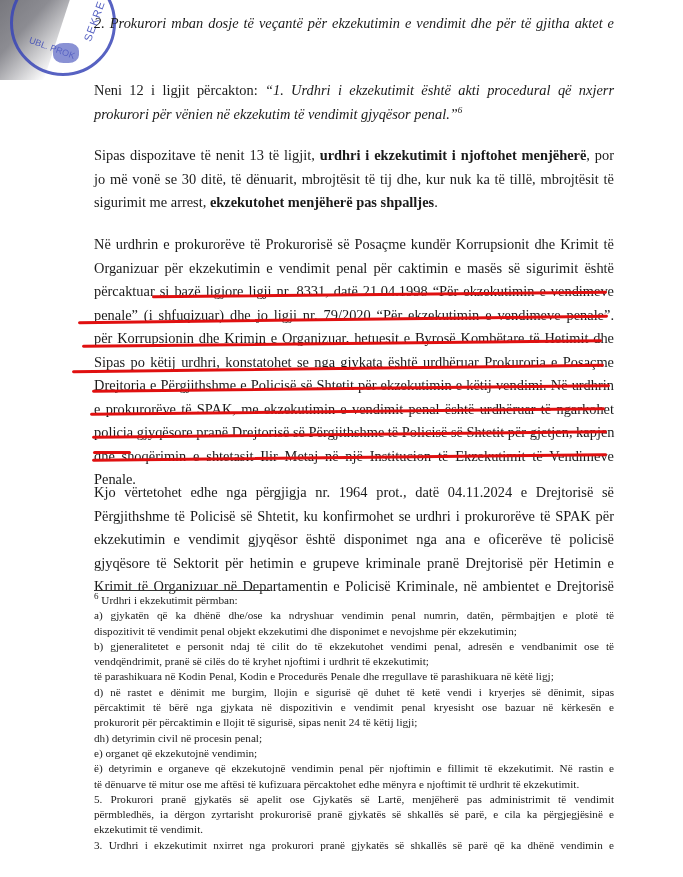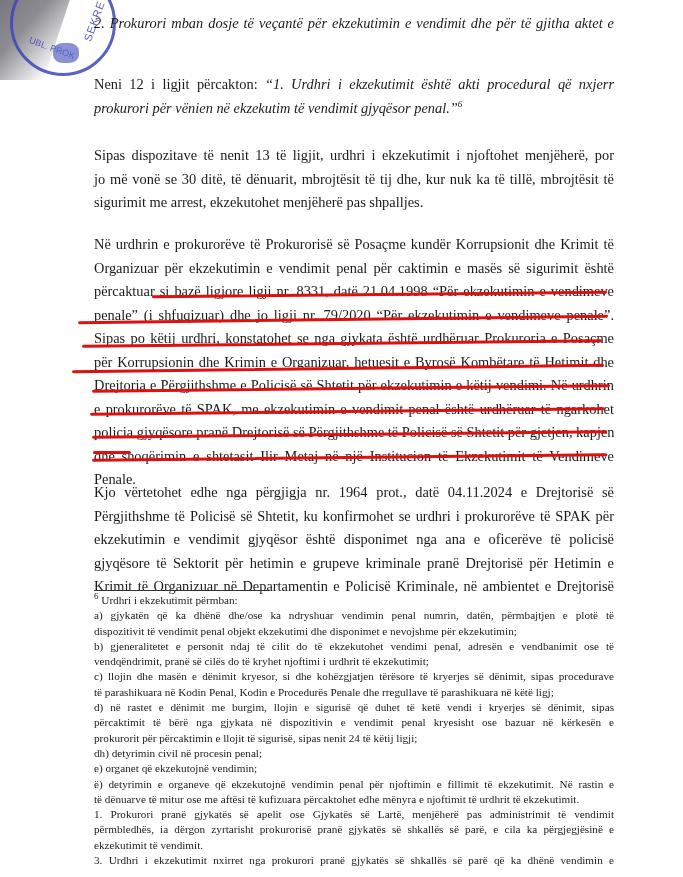--- a/index.html
+++ b/index.html
@@ -22,21 +22,21 @@
     opacity:0.85;
   }
   .stamp .t1 { position:absolute; left:60px; top:42px; transform:rotate(-70deg); letter-spacing:1px; }
   .stamp .t2 { position:absolute; left:15px; top:70px; transform:rotate(20deg); font-size:9px; }
   .stamp .blot { position:absolute; left:40px; top:70px; width:26px; height:20px; background:#3a47b8; border-radius:40%; opacity:.7; }
 
   .txt { position:absolute; left:94px; width:520px; font-size:14.4px; line-height:23.5px; text-align:justify; }
   .txt .ln { display:block; white-space:nowrap; text-align-last:justify; }
   .txt .last { text-align-last:left; }
   .it { font-style:italic; }
-  b { font-weight:normal; }
+  b { font-weight:bold; }
   sup { font-size:9px; line-height:0; }
 
   .redline { position:absolute; height:2.5px; background:#e01010; border-radius:2px; }
 
   .fn-rule { position:absolute; left:94px; top:590px; width:176px; height:1px; background:#333; }
   .fn { position:absolute; left:94px; width:520px; font-size:11.2px; line-height:15.3px; }
   .fn .ln { display:block; white-space:nowrap; text-align:justify; text-align-last:justify; }
   .fn .last { text-align-last:left; }
 </style>
 </head>
@@ -48,38 +48,38 @@
   <div class="stamp">
     <span class="t1">SEKRE</span>
     <span class="t2">UBL. PROK</span>
     <span class="blot"></span>
   </div>
 
   <div class="txt it" style="top:12px;">
     <span class="ln">2. Prokurori mban dosje të veçantë për ekzekutimin e vendimit dhe për të gjitha aktet e</span>
   </div>
 
-  <div class="txt" style="top:73px;">
+  <div class="txt" style="top:79px;">
     <span class="ln"><span>Neni 12 i ligjit përcakton: </span><span class="it">“1. Urdhri i ekzekutimit është akti procedural që nxjerr</span></span>
     <span class="ln last it"><span>prokurori për vënien në ekzekutim të vendimit gjyqësor penal.”</span><sup>6</sup></span>
   </div>
 
   <div class="txt" style="top:144px;">
     <span class="ln"><span>Sipas dispozitave të nenit 13 të ligjit, </span><b>urdhri i ekzekutimit i njoftohet menjëherë</b><span>, por</span></span>
     <span class="ln">jo më vonë se 30 ditë, të dënuarit, mbrojtësit të tij dhe, kur nuk ka të tillë, mbrojtësit të</span>
     <span class="ln last"><span>sigurimit me arrest, </span><b>ekzekutohet menjëherë pas shpalljes</b><span>.</span></span>
   </div>
 
   <div class="txt" style="top:233px;">
     <span class="ln">Në urdhrin e prokurorëve të Prokurorisë së Posaçme kundër Korrupsionit dhe Krimit të</span>
     <span class="ln">Organizuar për ekzekutimin e vendimit penal për caktimin e masës së sigurimit është</span>
     <span class="ln">përcaktuar si bazë ligjore ligji nr. 8331, datë 21.04.1998 “Për ekzekutimin e vendimeve</span>
     <span class="ln">penale” (i shfuqizuar) dhe jo ligji nr. 79/2020 “Për ekzekutimin e vendimeve penale”.</span>
+    <span class="ln">për Korrupsionin dhe Krimin e Organizuar, hetuesit e Byrosë Kombëtare të Hetimit dhe</span>
     <span class="ln">Sipas po këtij urdhri, konstatohet se nga gjykata është urdhëruar Prokuroria e Posaçme</span>
-    <span class="ln">për Korrupsionin dhe Krimin e Organizuar, hetuesit e Byrosë Kombëtare të Hetimit dhe</span>
     <span class="ln">Drejtoria e Përgjithshme e Policisë së Shtetit për ekzekutimin e këtij vendimi. Në urdhrin</span>
     <span class="ln">e prokurorëve të SPAK, me ekzekutimin e vendimit penal është urdhëruar të ngarkohet</span>
     <span class="ln">policia gjyqësore pranë Drejtorisë së Përgjithshme të Policisë së Shtetit për gjetjen, kapjen</span>
     <span class="ln">dhe shoqërimin e shtetasit Ilir Metaj në një Institucion të Ekzekutimit të Vendimeve</span>
     <span class="ln last">Penale.</span>
   </div>
 
   <div class="redline" style="left:152px;top:293px;width:455px;transform:rotate(-0.6deg);"></div>
   <div class="redline" style="left:78px;top:318px;width:530px;transform:rotate(-0.7deg);"></div>
   <div class="redline" style="left:82px;top:342px;width:520px;transform:rotate(-0.6deg);"></div>
@@ -104,29 +104,28 @@
   </div>
 
   <div class="fn-rule"></div>
 
   <div class="fn" style="top:593px;">
     <span class="ln last"><sup>6</sup><span> Urdhri i ekzekutimit përmban:</span></span>
     <span class="ln">a) gjykatën që ka dhënë dhe/ose ka ndryshuar vendimin penal numrin, datën, përmbajtjen e plotë të</span>
     <span class="ln last">dispozitivit të vendimit penal objekt ekzekutimi dhe disponimet e nevojshme për ekzekutimin;</span>
     <span class="ln">b) gjeneralitetet e personit ndaj të cilit do të ekzekutohet vendimi penal, adresën e vendbanimit ose të</span>
     <span class="ln last">vendqëndrimit, pranë së cilës do të kryhet njoftimi i urdhrit të ekzekutimit;</span>
-    <span class="ln">c) llojin dhe masën e dënimit kryesor, si dhe kohëzgjatjen tërësore të kryerjes së dënimit, sipas procedurave</span>
     <span class="ln last">të parashikuara në Kodin Penal, Kodin e Procedurës Penale dhe rregullave të parashikuara në këtë ligj;</span>
     <span class="ln">d) në rastet e dënimit me burgim, llojin e sigurisë që duhet të ketë vendi i kryerjes së dënimit, sipas</span>
     <span class="ln">përcaktimit të bërë nga gjykata në dispozitivin e vendimit penal kryesisht ose bazuar në kërkesën e</span>
     <span class="ln last">prokurorit për përcaktimin e llojit të sigurisë, sipas nenit 24 të këtij ligji;</span>
     <span class="ln last">dh) detyrimin civil në procesin penal;</span>
     <span class="ln last">e) organet që ekzekutojnë vendimin;</span>
     <span class="ln">ë) detyrimin e organeve që ekzekutojnë vendimin penal për njoftimin e fillimit të ekzekutimit. Në rastin e</span>
     <span class="ln last">të dënuarve të mitur ose me aftësi të kufizuara përcaktohet edhe mënyra e njoftimit të urdhrit të ekzekutimit.</span>
-    <span class="ln">1. Prokurori pranë gjykatës së apelit ose Gjykatës së Lartë, menjëherë pas administrimit të vendimit</span>
+    <span class="ln">5. Prokurori pranë gjykatës së apelit ose Gjykatës së Lartë, menjëherë pas administrimit të vendimit</span>
     <span class="ln">përmbledhës, ia dërgon zyrtarisht prokurorisë pranë gjykatës së shkallës së parë, e cila ka përgjegjësinë e</span>
     <span class="ln last">ekzekutimit të vendimit.</span>
     <span class="ln">3. Urdhri i ekzekutimit nxirret nga prokurori pranë gjykatës së shkallës së parë që ka dhënë vendimin e</span>
 
   </div>
 
 </div>
 
 </body></html>

